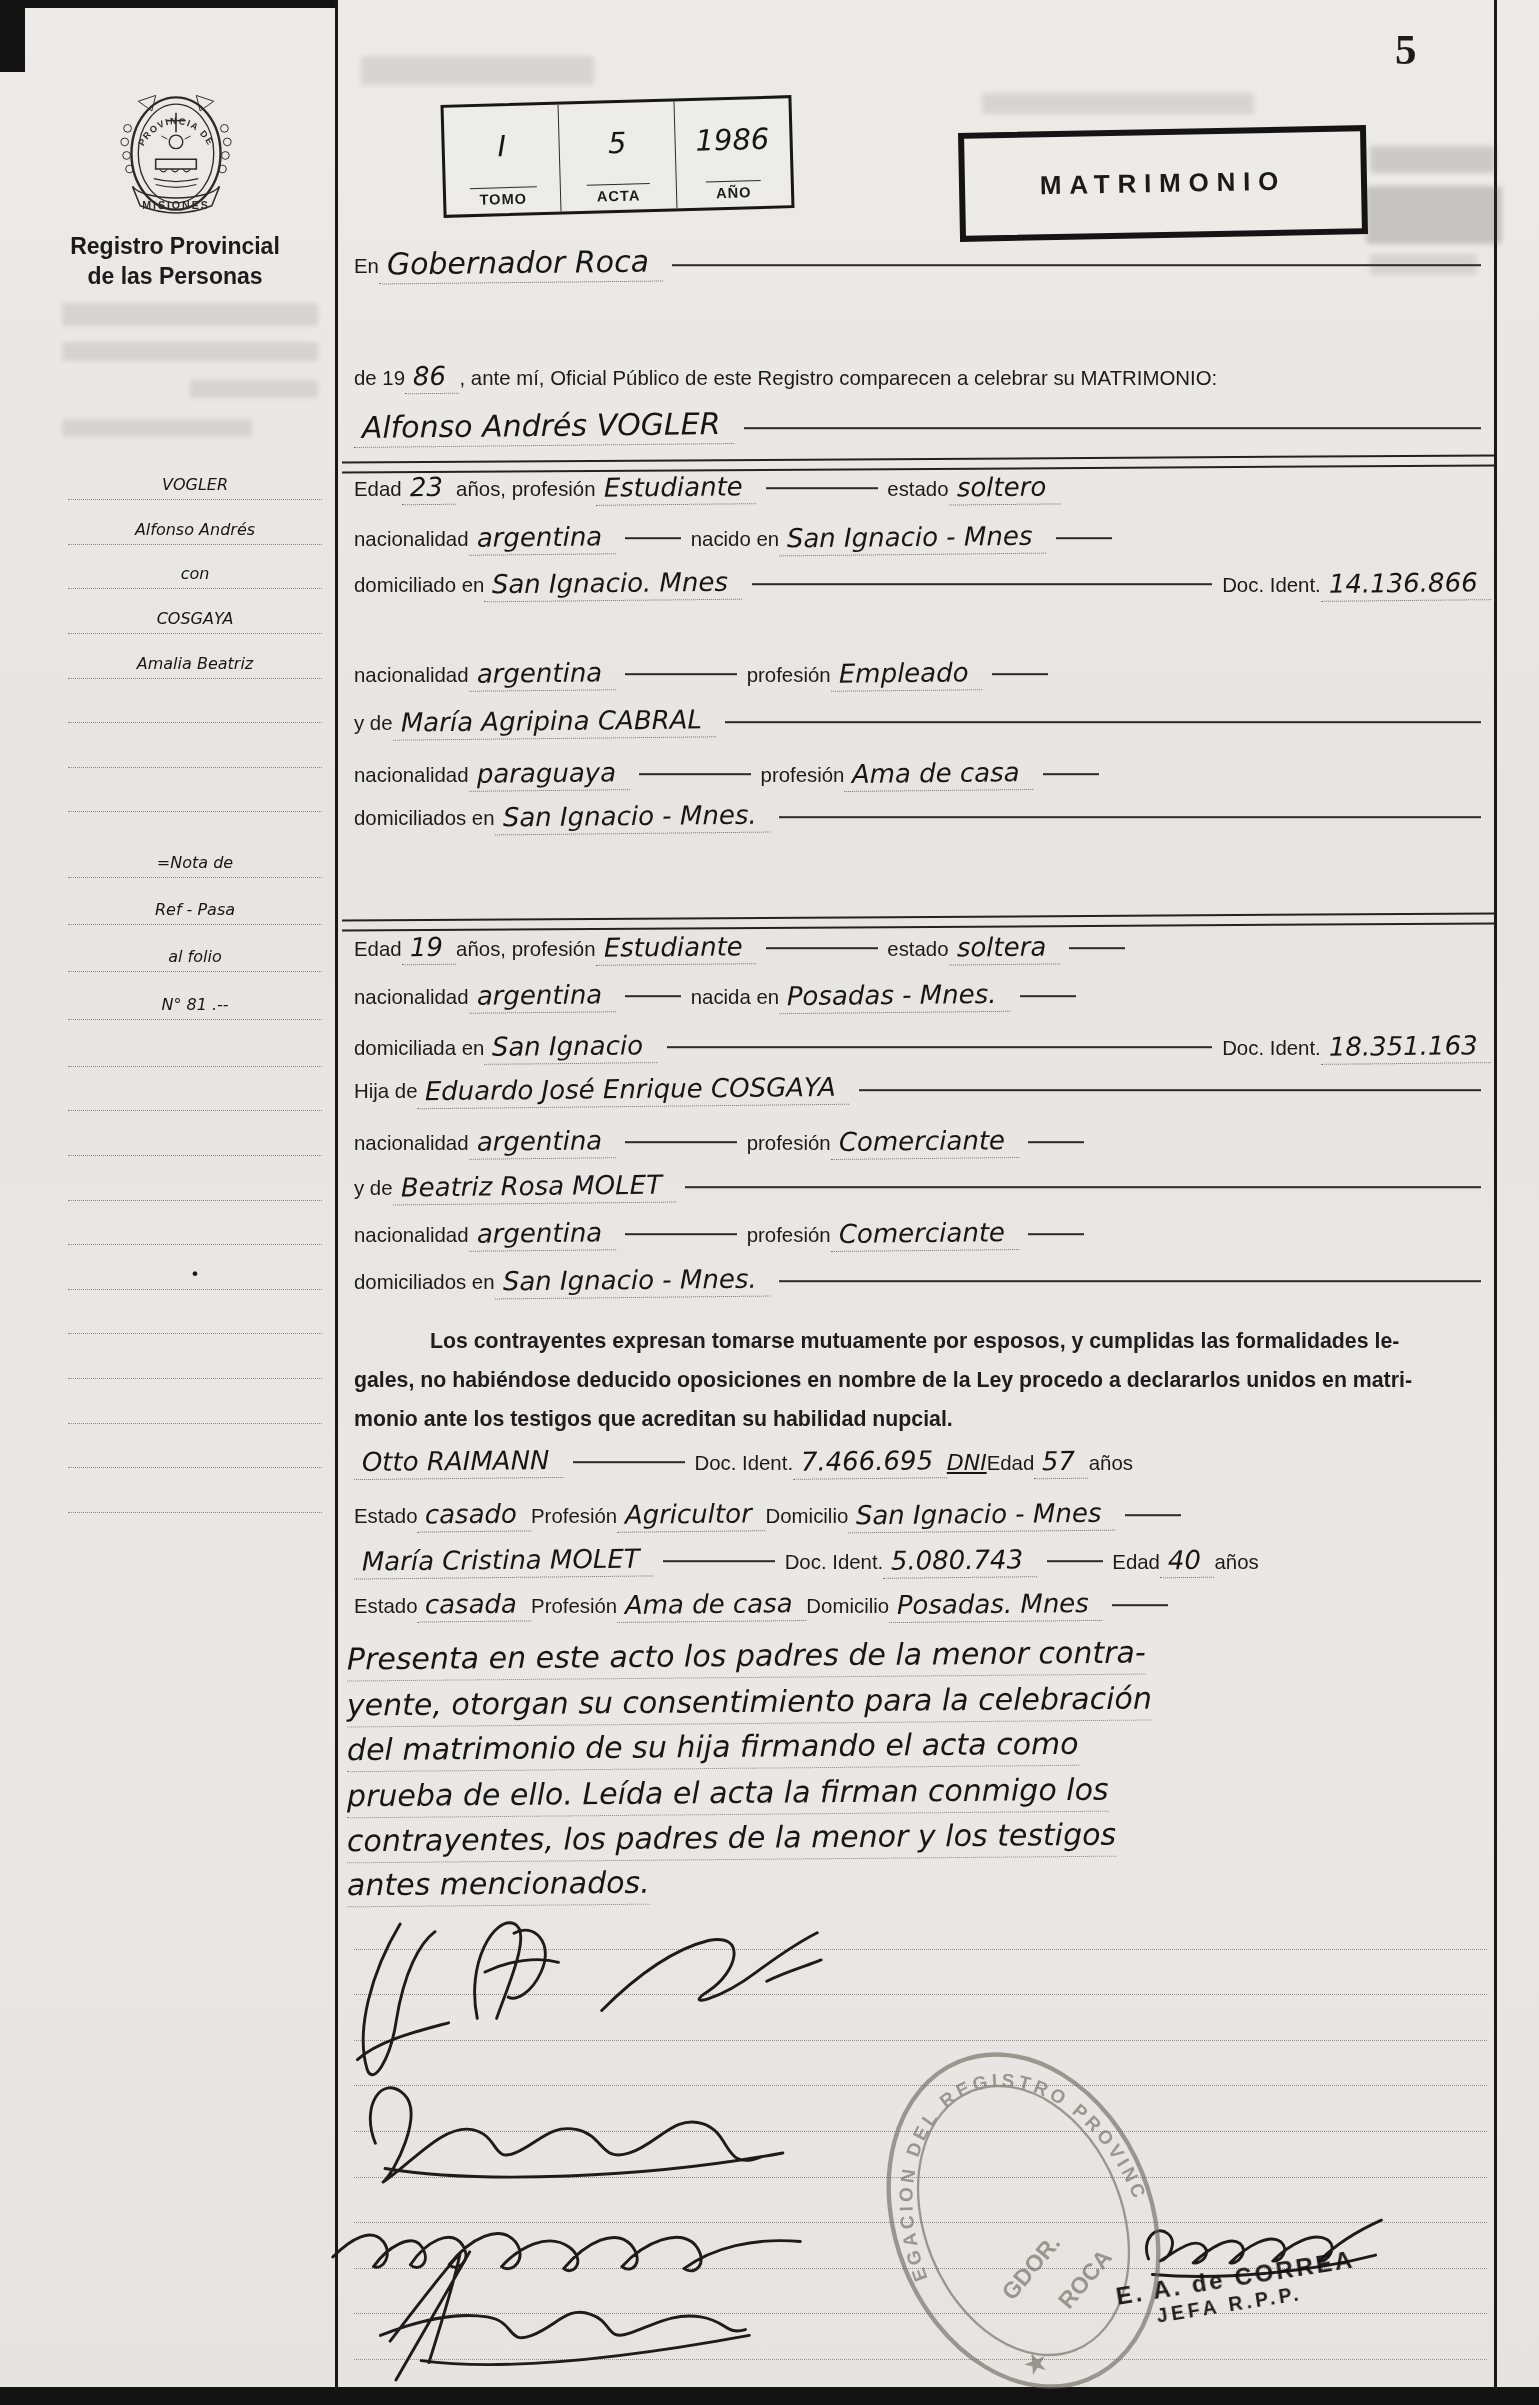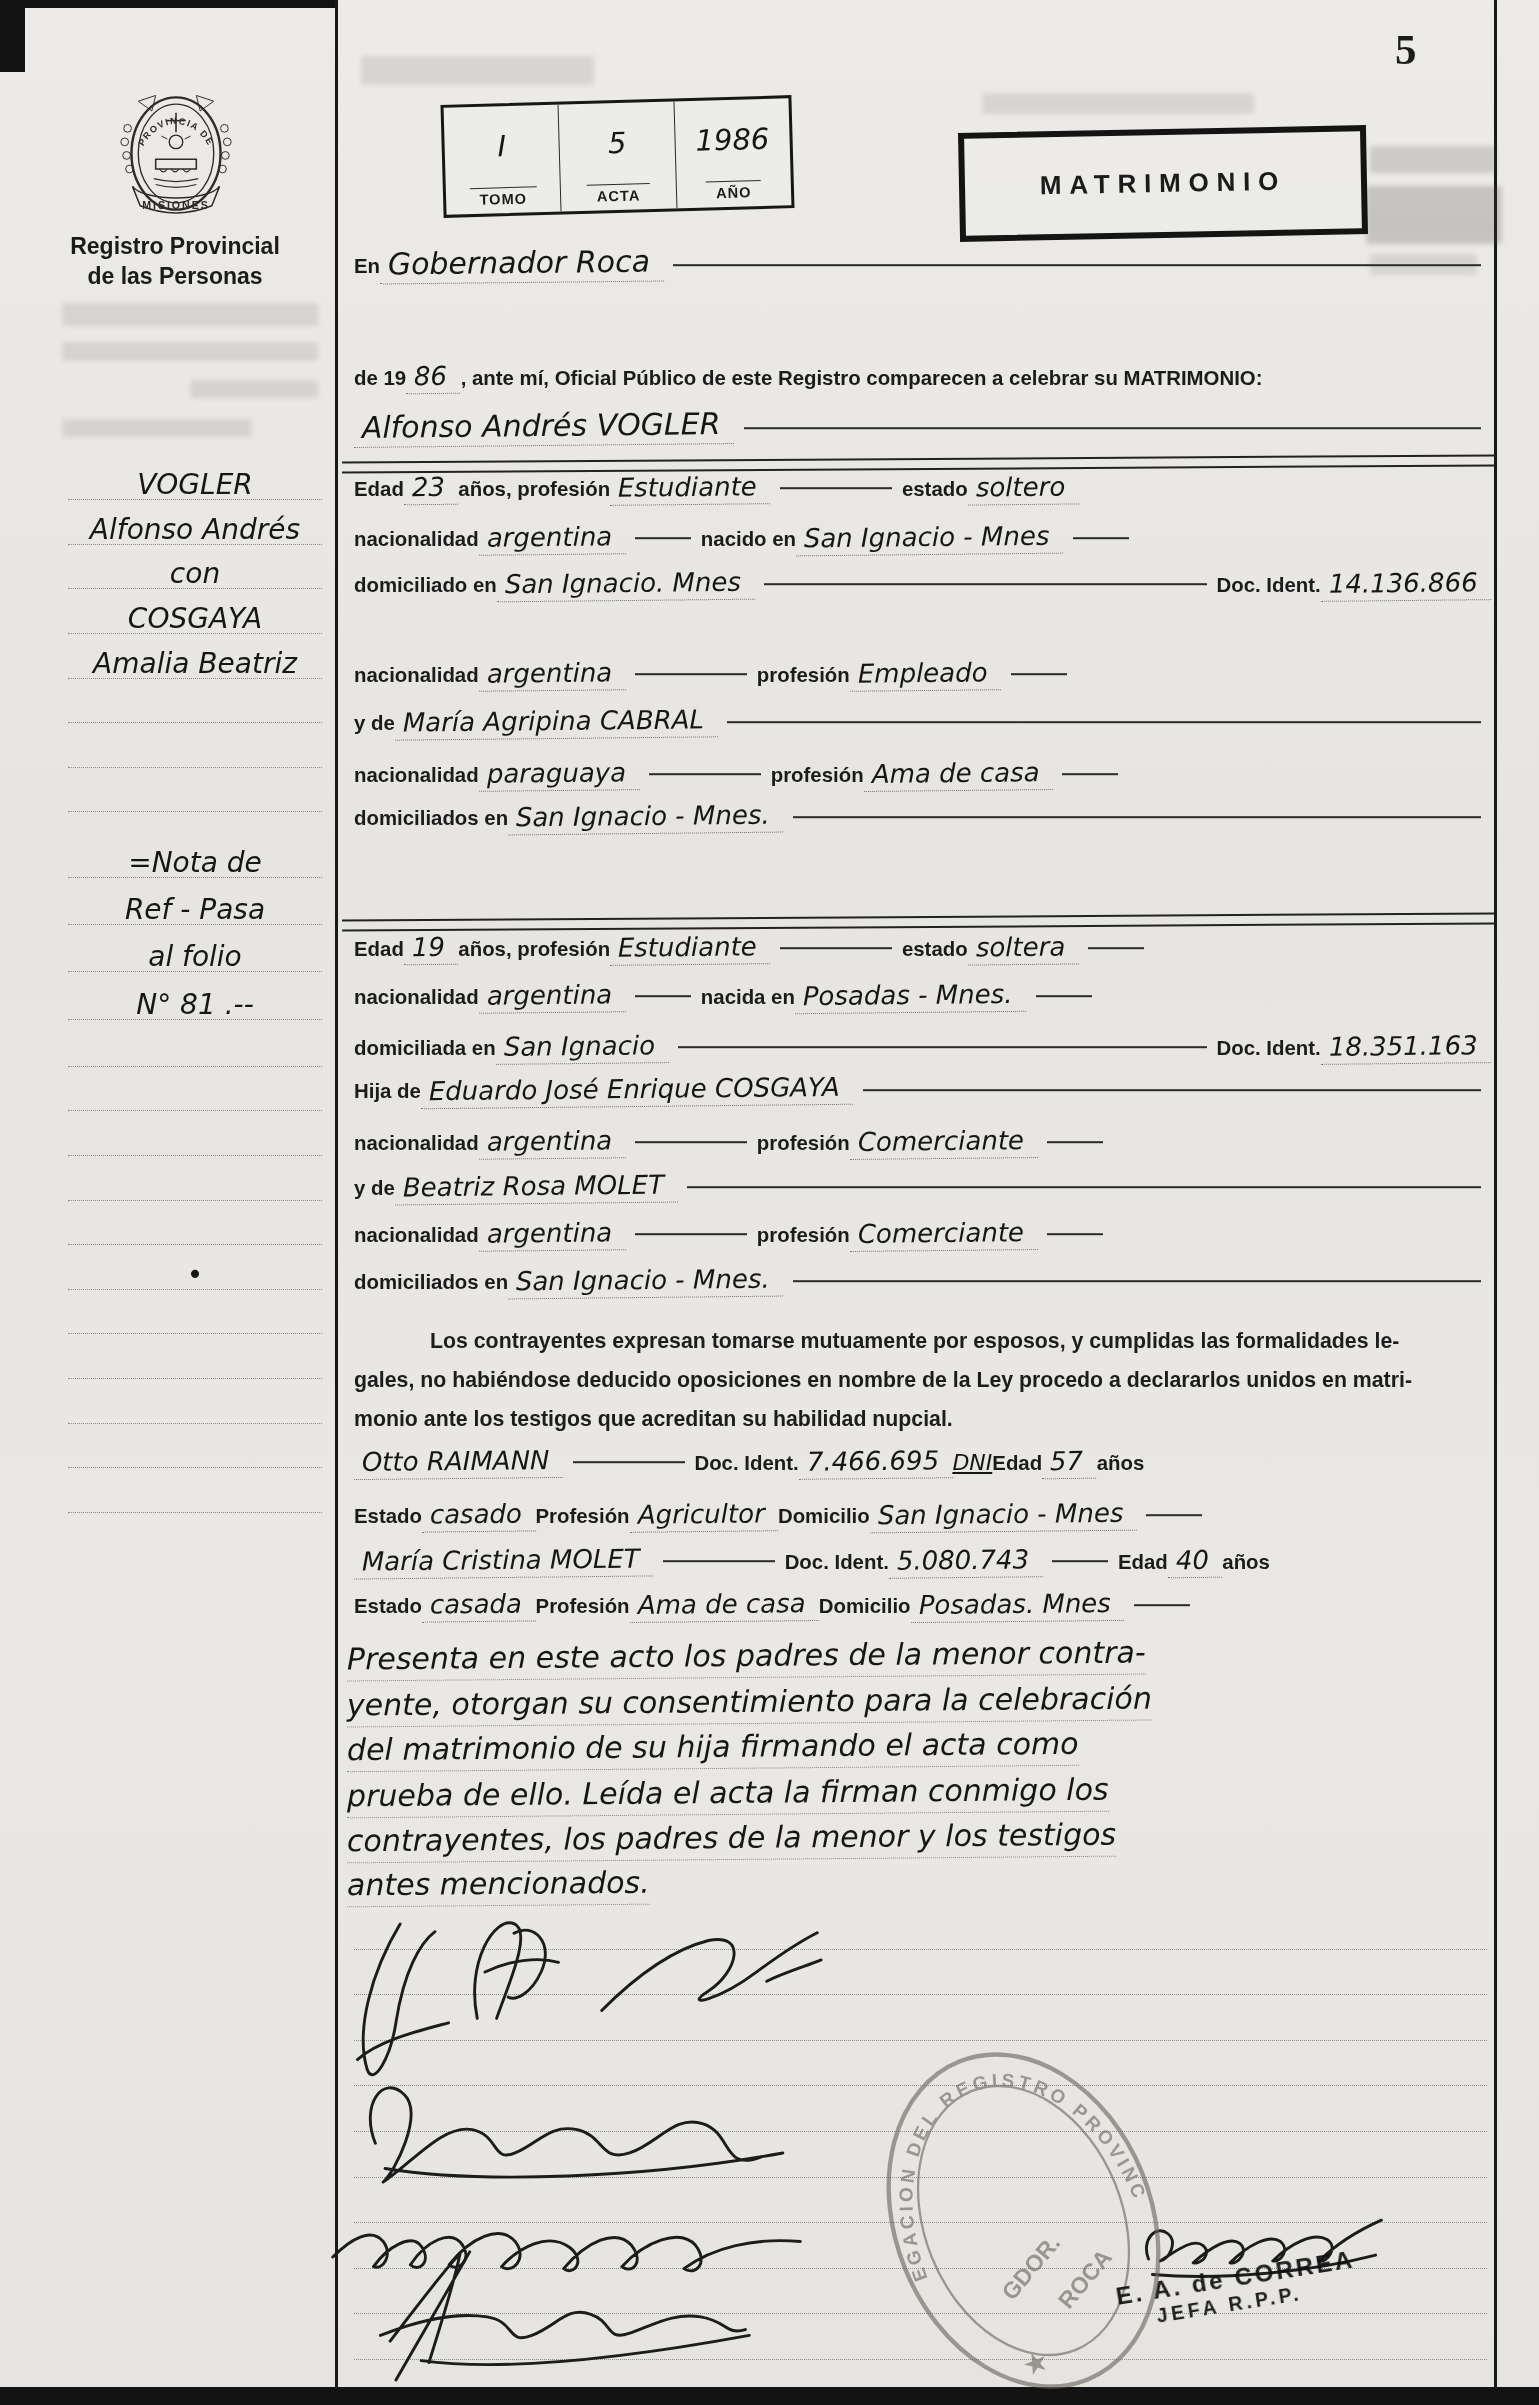--- a/index.html
+++ b/index.html
@@ -25,29 +25,29 @@
     padding:2.9px 9.7px 0 9.7px;margin-top:1.9px;}
   .type-box{position:absolute;left:959px;top:129px;width:396px;height:97px;border:6.8px solid #141414;
     display:flex;align-items:center;justify-content:center;transform:rotate(-1.1deg);
     background:rgba(238,237,233,.4);}
   .type-box span{font-size:26px;font-weight:700;letter-spacing:7.8px;}
   
   .office{position:absolute;left:39px;top:231px;width:272px;text-align:center;
     font-size:23px;font-weight:600;line-height:30px;}
   .margin-line{position:absolute;left:68px;width:254px;border-bottom:1.9px dotted #8a8a8a;
     text-align:center;height:39px;display:flex;align-items:flex-end;justify-content:center;}
-  .mtext{font-size:28px;line-height:29px;white-space:nowrap;}
+  .mtext{font-size:16px;line-height:29px;white-space:nowrap;}
   
   .hw{font-family:"DejaVu Sans",sans-serif;font-style:italic;color:#161616;}
   .hw-lg{font-size:30px;}
   .hw-md{font-size:26px;}
   .hw-sm{font-size:22px;}
   
   .row{position:absolute;left:354px;width:1137px;display:flex;align-items:baseline;}
-  .lbl{font-size:20.4px;font-weight:700;white-space:pre;color:#1b1b1b;}
+  .lbl{font-size:20.4px;font-weight:400;white-space:pre;color:#1b1b1b;}
   .v{border-bottom:1.9px dotted #767676;padding:0 13.6px 1.9px 7.8px;white-space:nowrap;
      transform:rotate(-0.6deg);}
   .fl{flex:1 1 auto;border-bottom:2.9px solid #2b2b2b;transform:translateY(-6.8px);
      margin:0 9.7px;min-width:25px;}
   .fl.s{flex:0 0 112px;}
   .fl.xs{flex:0 0 56px;}
   .dblrule{position:absolute;left:342px;width:1153px;height:7.8px;border-top:2.9px solid #222;
      border-bottom:2.9px solid #222;transform:rotate(-0.35deg);}
   .decl{position:absolute;left:354px;top:1322px;width:1137px;font-size:21.3px;font-weight:600;
      line-height:39px;color:#1d1d1d;}

